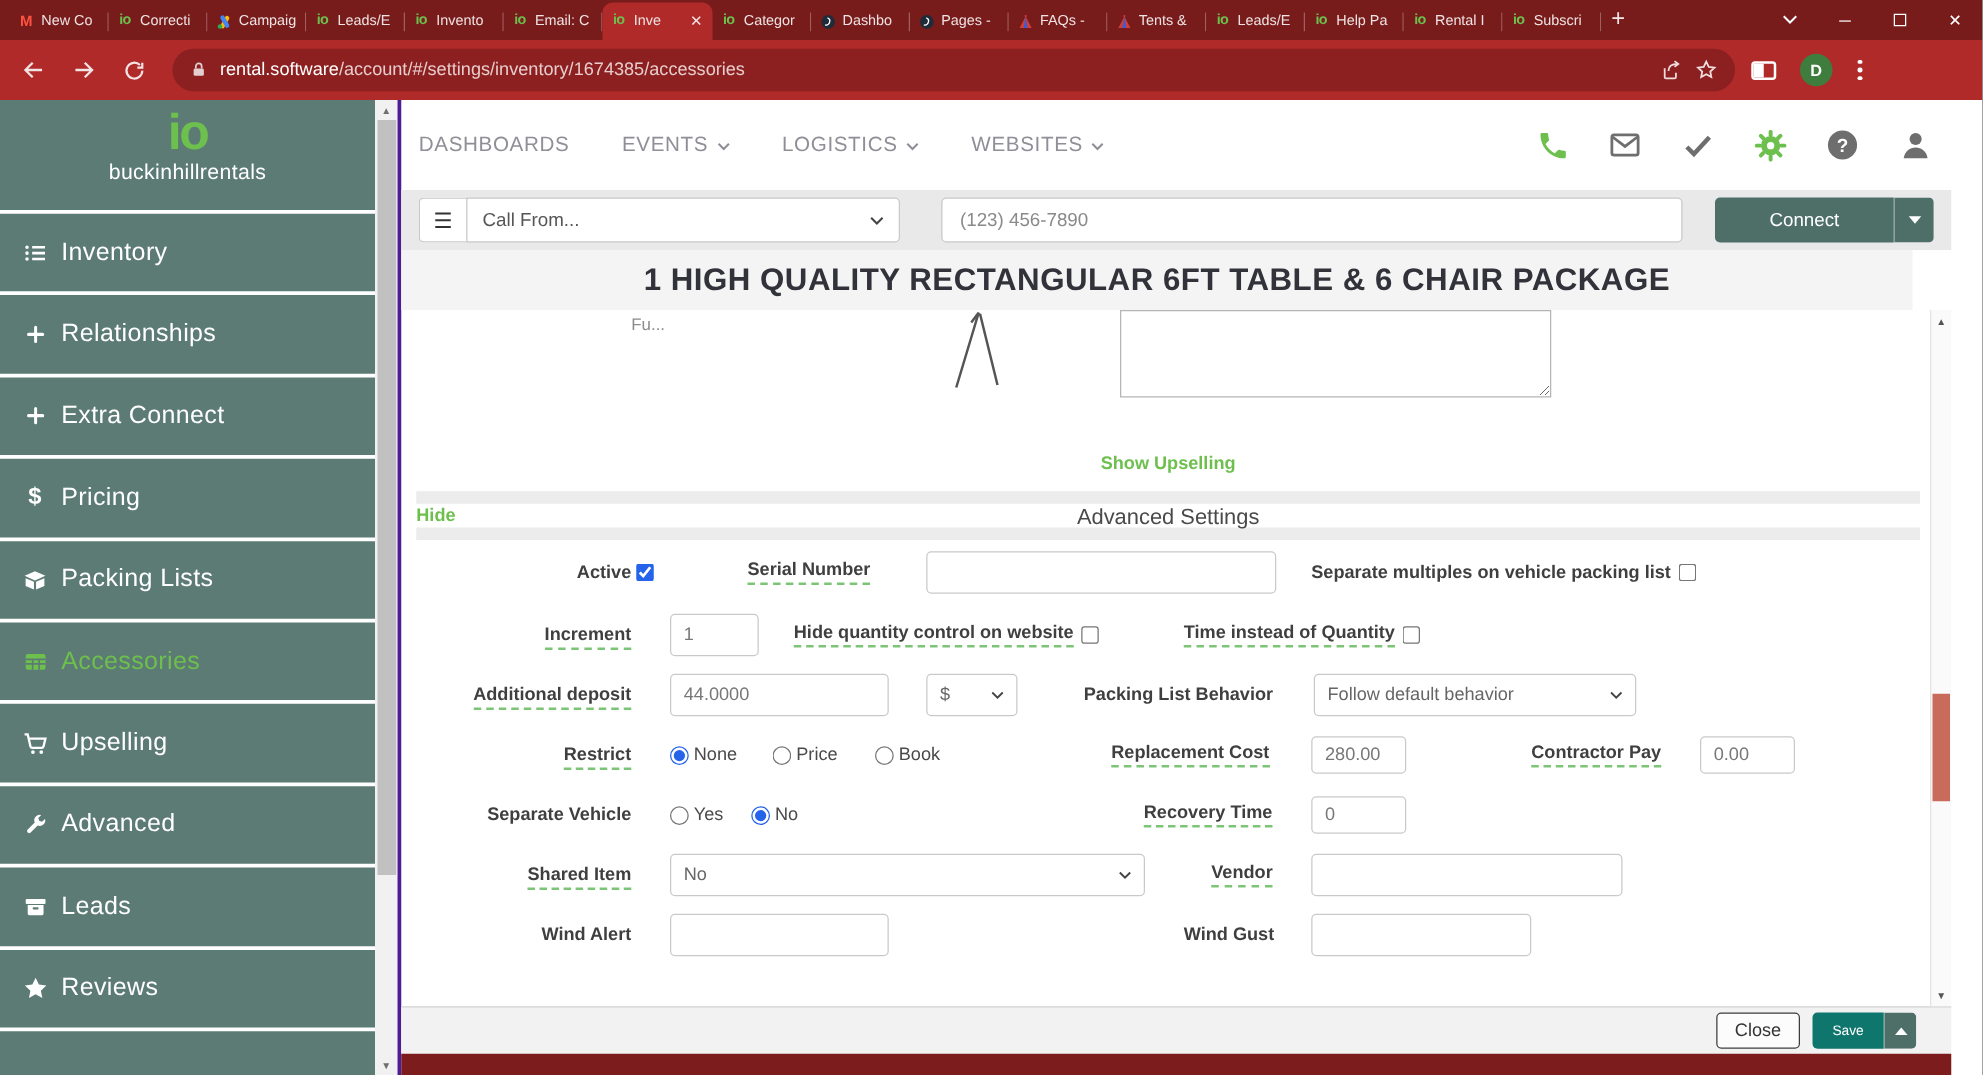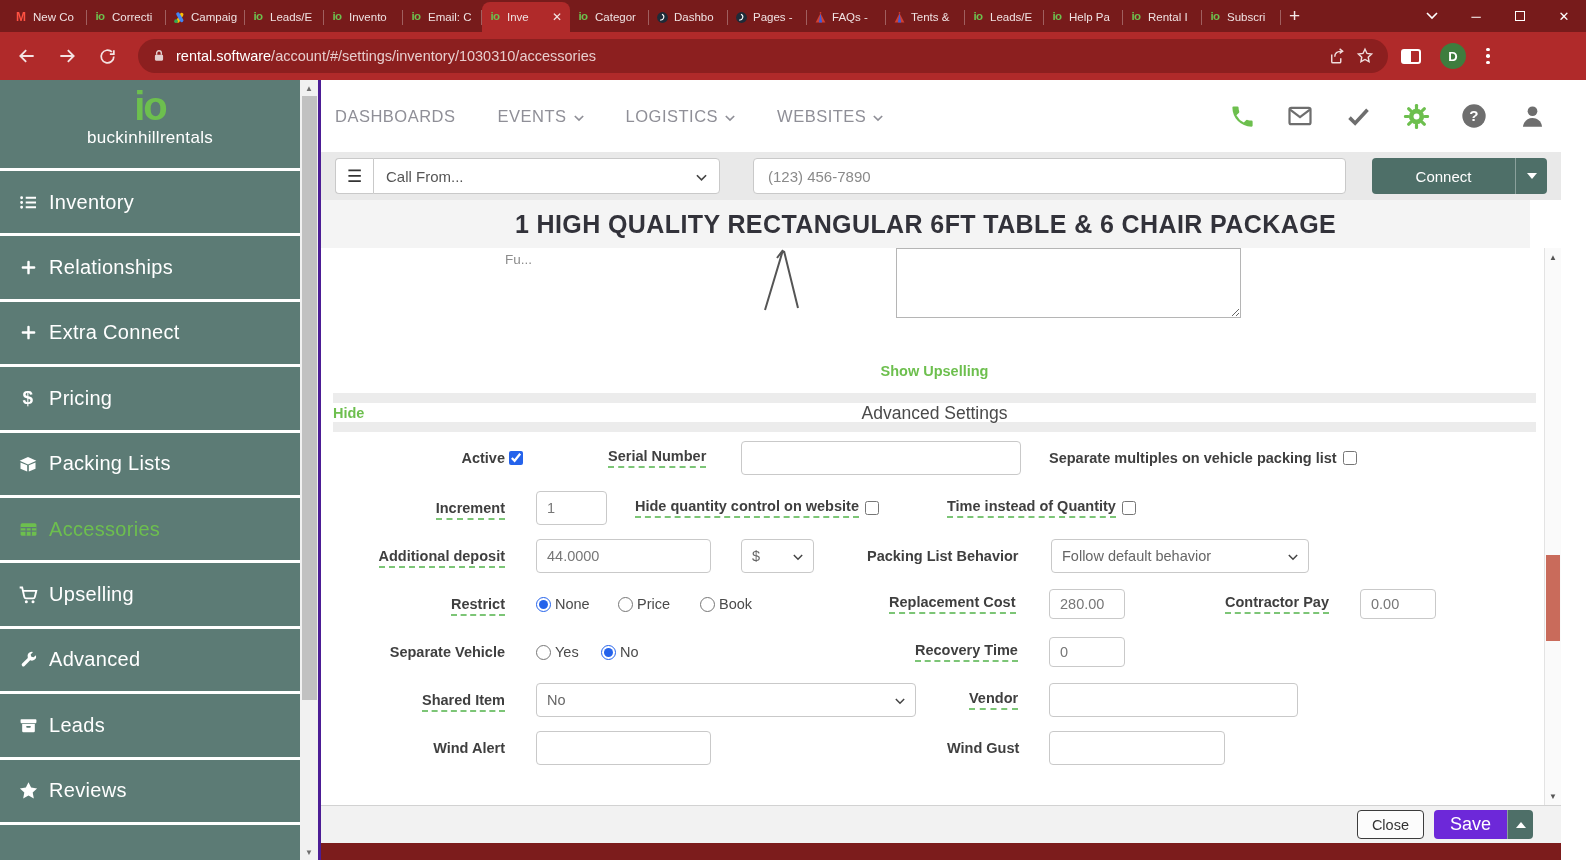--- a/index.html
+++ b/index.html
@@ -121,21 +121,21 @@
   .rd{width:15px;height:15px;accent-color:#2563eb;margin:0 4px 0 0;}
   .rlabel{font-size:14.5px;color:#4a4a4a;}
   .smallin{height:30px;width:76px;}
 
   
   .footerbar{position:absolute;left:0;right:25px;bottom:17px;height:38px;background:#f2f2f2;
     border-top:1px solid #d2d2d2;display:flex;align-items:center;justify-content:flex-end;gap:10px;padding-right:28px;}
   .closebtn{height:29px;padding:0 14px;background:#fcfcfc;border:1px solid #3c3c3c;border-radius:4px;
     font-size:14.5px;color:#333;font-family:"Liberation Sans",sans-serif;}
   .savewrap{display:flex;height:29px;}
-  .savebtn{background:#6d28d9;color:#fff;border:none;border-radius:4px 0 0 4px;padding:0 16px;font-size:18px;
+  .savebtn{background:#0f766e;color:#fff;border:none;border-radius:4px 0 0 4px;padding:0 16px;font-size:11px;
     font-family:"Liberation Sans",sans-serif;}
   .savecaret{width:26px;background:#4e6f68;border-left:1px solid rgba(255,255,255,.35);border-radius:0 4px 4px 0;
     display:flex;align-items:center;justify-content:center;}
   .redstrip{position:absolute;left:0;right:25px;bottom:0;height:17px;background:#7c1c1c;}
   .mainscroll{position:absolute;right:25px;top:168px;bottom:55px;width:17px;background:#fafafa;border-left:1px solid #e3e3e3;}
   .mainscroll .sarr{position:absolute;left:0;width:16px;height:14px;display:flex;align-items:center;justify-content:center;color:#555;font-size:8px;}
   .mthumb{position:absolute;left:1px;width:14px;top:307px;height:86px;background:#c96b5b;}
 </style>
 </head>
 <body>
@@ -268,21 +268,21 @@
           <path d="M20 4v5h-5"></path>
         </svg>
       </div>
     <div class="urlpill">
       <span class="pillico">
           <svg width="14" height="14" viewBox="0 0 24 24">
             <rect x="5" y="10" width="14" height="10" rx="2" fill="#e3cfcf"></rect>
             <path d="M8 10V7a4 4 0 0 1 8 0v3" fill="none" stroke="#e3cfcf" stroke-width="2.4"></path>
           </svg>
         </span>
-      <span class="urltxt"><span class="domain">rental.software</span><span class="path">/account/#/settings/inventory/1030310/accessories</span></span>
+      <span class="urltxt"><span class="domain">rental.software</span><span class="path">/account/#/settings/inventory/1674385/accessories</span></span>
       <span class="pillico">
           <svg width="18" height="18" viewBox="0 0 24 24" fill="none" stroke="#f0dede" stroke-width="1.9">
             <path d="M5 10v9.5A1.5 1.5 0 0 0 6.5 21h9a1.5 1.5 0 0 0 1.5-1.5V15"></path>
             <path d="M9 13c0-4.5 2.5-7.5 10-7.5"></path>
             <path d="M15.5 2.5L19.5 5.5 15.5 8.5"></path>
           </svg>
         </span>
       <span class="pillico">
           <svg width="18" height="18" viewBox="0 0 24 24" fill="none" stroke="#f0dede" stroke-width="1.9">
             <path d="M12 3l2.7 5.6 6.1.8-4.5 4.2 1.1 6-5.4-3-5.4 3 1.1-6L3.2 9.4l6.1-.8z"></path>
@@ -515,21 +515,21 @@
           <span class="greenlink hide">Hide</span>
           <div class="advtitle">Advanced Settings</div>
         </div>
         <div class="gbar2"></div>
 
         <div class="frow first">
           <div class="lcol"><span class="flabel">Active</span></div>
           <span class="at" style="left:176px;">
               <input type="checkbox" class="ck" checked="" style="">
             </span>
-          <span class="at" style="left:275px;align-items:center;">
+          <span class="at" style="left:265px;align-items:center;">
               <span class="flabel dashu">Serial Number</span>
             </span>
           <input class="fin at" style="left: 408px; width: 280px;" type="text" value="">
           <span class="at" style="left:716px;">
               <span class="flabel">Separate multiples on vehicle packing list</span>
               <input type="checkbox" class="ck" style="">
             </span>
         </div>
 
         <div class="frow">

